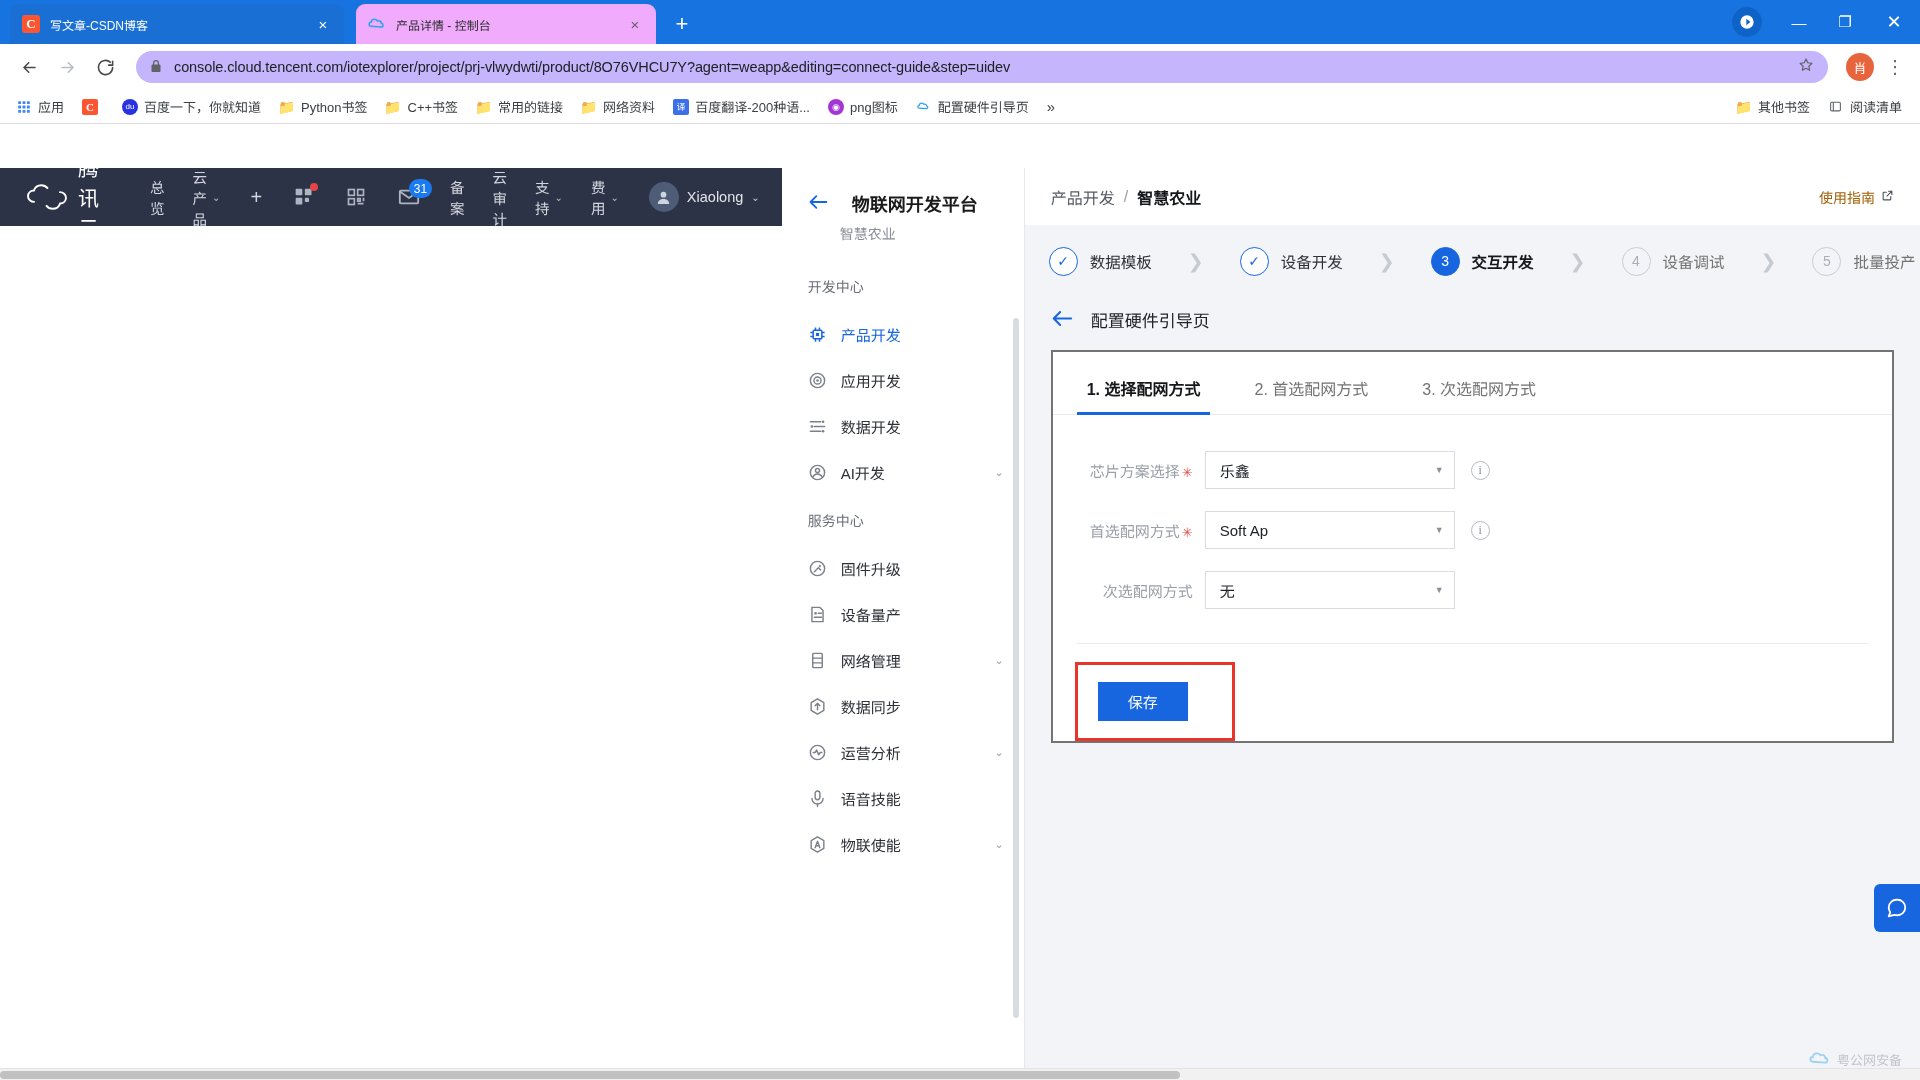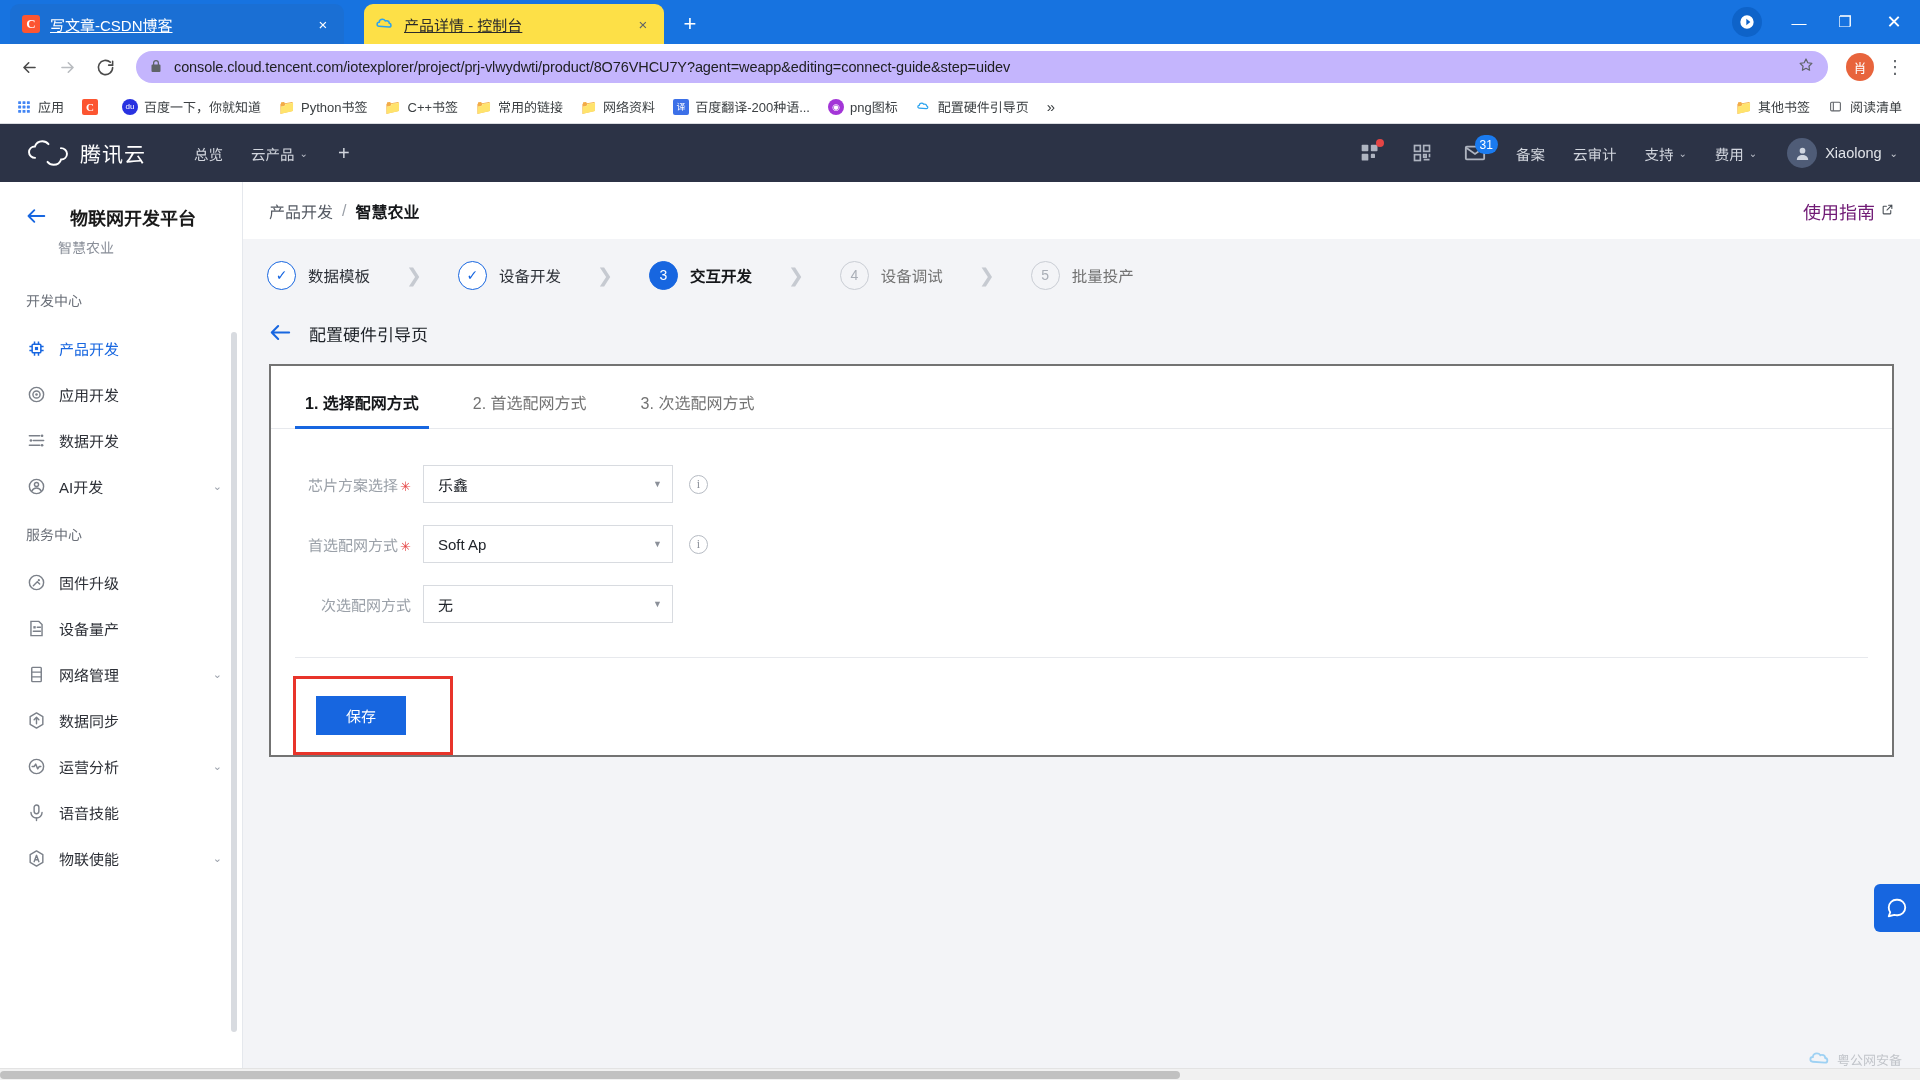--- a/index.html
+++ b/index.html
@@ -30,37 +30,36 @@
     height: 40px;
     display: flex;
     align-items: center;
     border-radius: 9px 9px 0 0;
     padding: 0 10px 0 12px;
     position: relative;
     min-width: 150px;
     max-width: 340px;
   }
   .tab.inactive { background: #1a6fd4; color: #ffffff; width: 334px; }
-  .tab.active { background: #fde047; color: #2b2b2b; width: 300px; margin-left: 20px; }
+  .tab.active { background: #f0abfc; color: #2b2b2b; width: 300px; margin-left: 12px; }
   .tab-favicon {
     width: 18px; height: 18px; flex: 0 0 18px;
     margin-right: 10px;
     display: flex; align-items: center; justify-content: center;
     border-radius: 3px;
     font-size: 13px; font-weight: bold;
   }
   .fav-csdn { background: #fc5531; color: #fff; font-family: "Liberation Serif", serif; }
   .fav-cloud { color: #2ba3ef; }
   .tab-title {
     flex: 1 1 auto;
-    font-size: 15px;
+    font-size: 12px;
     white-space: nowrap;
     overflow: hidden;
     text-overflow: ellipsis;
-    text-decoration: underline;
   }
   .tab-close {
     width: 22px; height: 22px;
     display: flex; align-items: center; justify-content: center;
     font-size: 15px; border-radius: 50%;
     flex: 0 0 22px;
   }
   .tab.inactive .tab-close { color: #ffffff; }
   .tab.active .tab-close { color: #5f6368; }
   .newtab {
@@ -140,21 +139,21 @@
   .ic-csdn { background: #fc5531; color: #fff; font-family: "Liberation Serif", serif; font-weight: bold;}
   .ic-baidu { background: #2932e1; color: #fff; border-radius: 50%; font-size: 8px; }
   .ic-fanyi { background: #3c70e8; color: #fff; font-size: 9px; }
   .ic-png { background: #a335d7; color: #fff; border-radius: 50%; font-size: 9px; }
   .ic-tx { color: #2ba3ef; font-size: 13px; }
   .ic-read { color: #5f6368; font-size: 13px; }
   .bm-overflow { padding: 0 8px; color: #3c4043; font-size: 15px; }
   .bm-right { margin-left: auto; display: flex; align-items: center; }
 
   
-  .page { flex: 1 1 auto; display: flex; flex-direction: column; overflow: hidden; background:#fff; position: relative;}
+  .page { flex: 1 1 auto; display: flex; overflow: hidden; background:#fff; position: relative; margin-top: 44px;}
 
   .cloudnav {
     height: 58px; background: #2b3murky; background: #2c3346;
     display: flex; align-items: center; flex: 0 0 58px;
     color: #d5d9e0; padding: 0 22px 0 26px;
   }
   .cn-logo { display: flex; align-items: center; margin-right: 34px; }
   .cn-logo-mark {
     width: 44px; height: 30px; margin-right: 10px;
     display:flex; align-items:center; justify-content:center;
@@ -236,21 +235,21 @@
   .main { flex: 1 1 auto; background: #ffffff; display: flex; flex-direction: column; overflow: hidden; position: relative;}
   .crumbbar {
     height: 57px; flex: 0 0 57px;
     display: flex; align-items: center;
     padding: 0 26px 0 26px; background: #fff;
   }
   .crumb { font-size: 16px; color: #555a63; }
   .crumb.sep { margin: 0 9px; color: #9ba0a8; }
   .crumb.current { color: #15171a; font-weight: bold; }
   .crumb-right {
-    margin-left: auto; font-size: 18px; color: #701a75;
+    margin-left: auto; font-size: 14px; color: #a16207;
     display: flex; align-items: center; gap: 6px;
   }
 
   .wizard {
     background: #f3f4f7;
     flex: 1 1 auto;
     padding: 0 0 0 0;
     overflow: hidden;
   }
   .steps {

